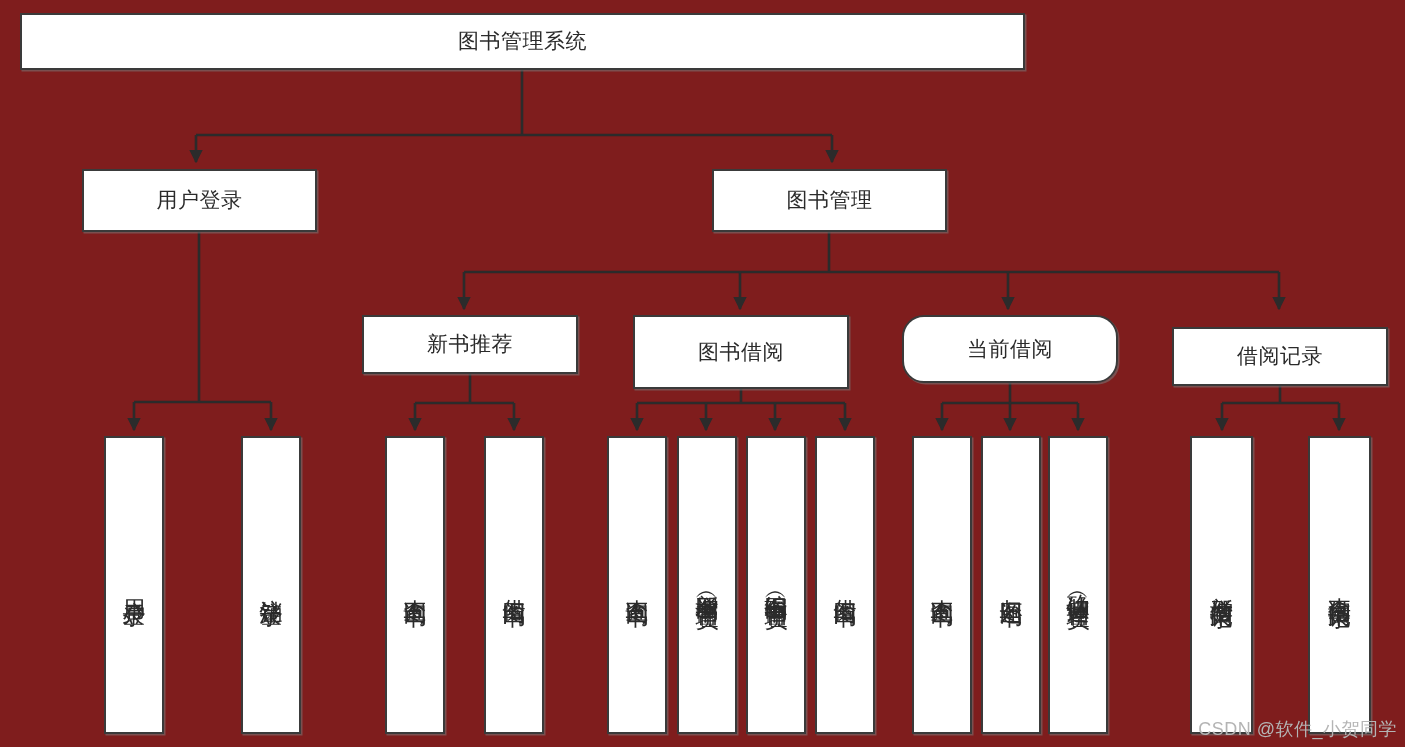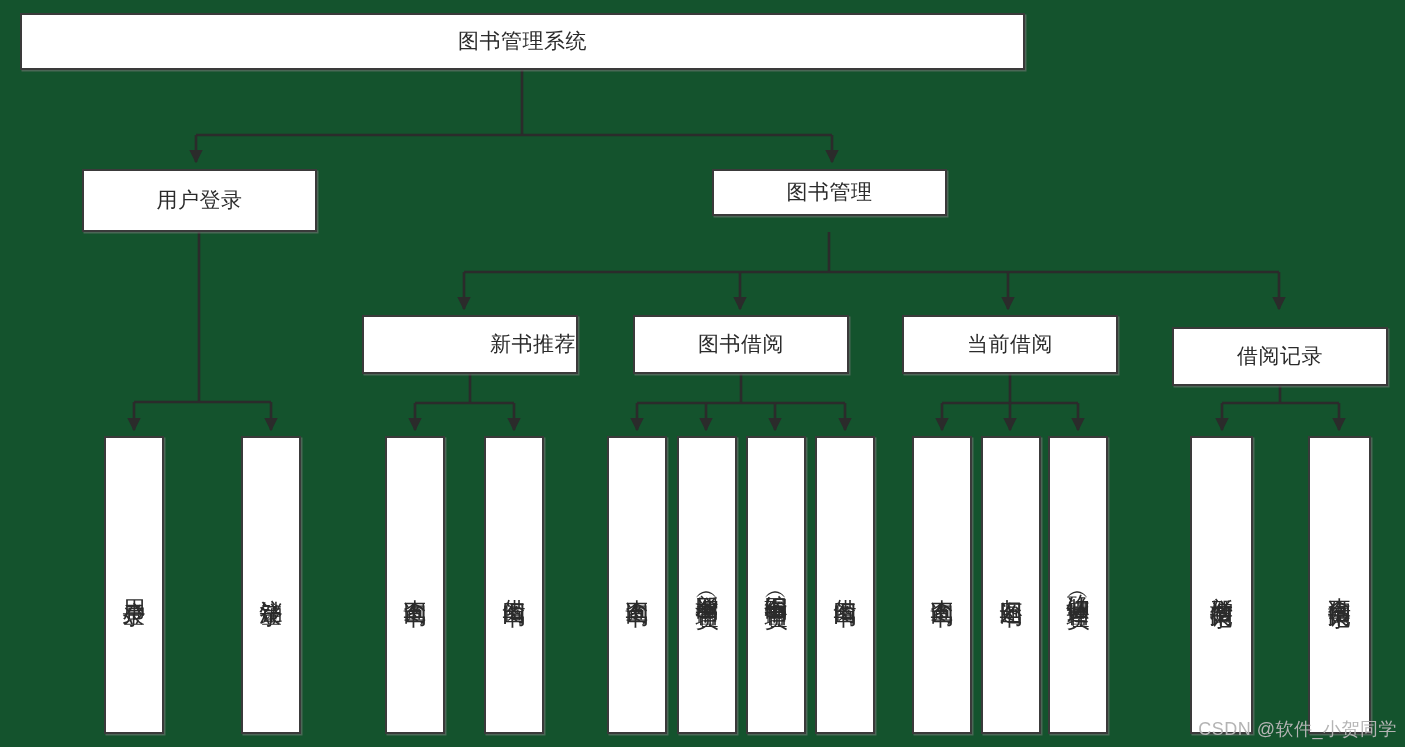--- a/index.html
+++ b/index.html
@@ -8,21 +8,21 @@
     padding: 0;
     background: #ffffff;
   }
   body {
     font-family: "Liberation Sans", "DejaVu Sans", sans-serif;
   }
   #canvas {
     position: relative;
     width: 1405px;
     height: 747px;
-    background: #14532d;
+    background: #7f1d1d;
     overflow: hidden;
   }
   #edges {
     position: absolute;
     left: 0;
     top: 0;
     width: 1405px;
     height: 747px;
     pointer-events: none;
   }
@@ -130,31 +130,31 @@
     </g>
   </svg>
 
   <div class="node root h" style="left:20px; top:13px; width:1005px; height:57px;">
     <span class="label">图书管理系统</span>
   </div>
 
   <div class="node h" style="left:82px; top:169px; width:235px; height:63px;">
     <span class="label">用户登录</span>
   </div>
-  <div class="node h" style="left:712px; top:169px; width:235px; height:47px;">
+  <div class="node h" style="left:712px; top:169px; width:235px; height:63px;">
     <span class="label">图书管理</span>
   </div>
 
-  <div class="node h" style="left:362px; top:315px; width:216px; height:59px;justify-content:flex-end;">
+  <div class="node h" style="left:362px; top:315px; width:216px; height:59px;">
     <span class="label">新书推荐</span>
   </div>
-  <div class="node h" style="left:633px; top:315px; width:216px; height:59px;">
+  <div class="node h" style="left:633px; top:315px; width:216px; height:74px;">
     <span class="label">图书借阅</span>
   </div>
-  <div class="node h" style="left:902px; top:315px; width:216px; height:59px;">
+  <div class="node h" style="left:902px; top:315px; width:216px; height:68px;border-radius:22px;">
     <span class="label">当前借阅</span>
   </div>
   <div class="node h" style="left:1172px; top:327px; width:216px; height:59px;">
     <span class="label">借阅记录</span>
   </div>
 
   <div class="node v" style="left:104px; top:436px; width:60px; height:298px;">
     <span class="label">用户登录</span>
   </div>
   <div class="node v" style="left:241px; top:436px; width:60px; height:298px;">

